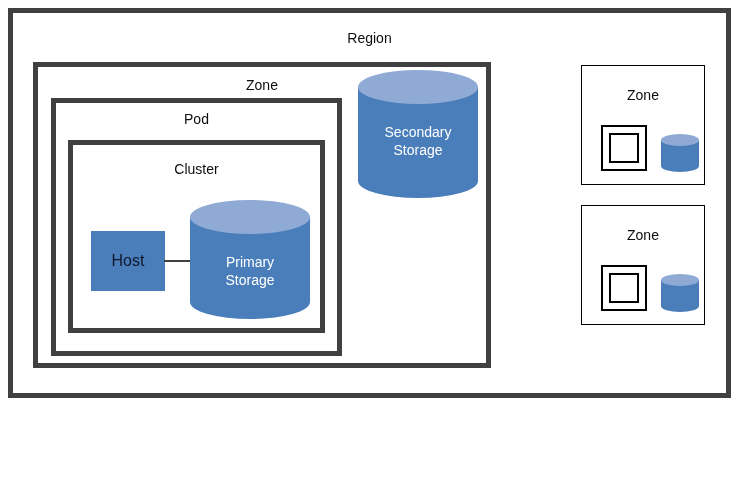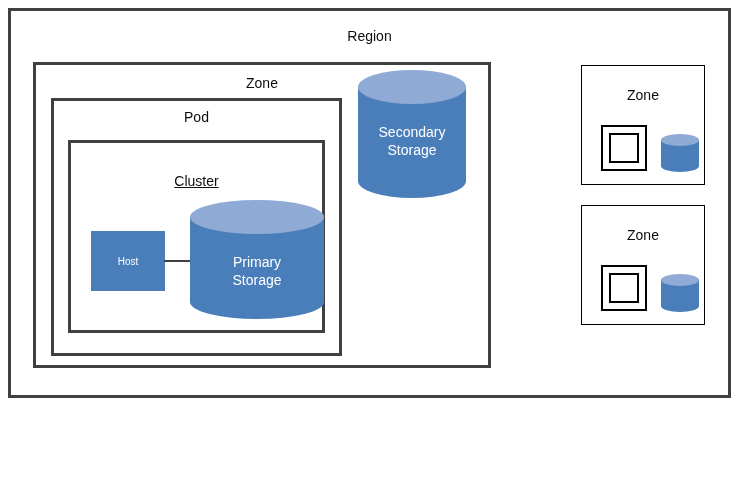--- a/index.html
+++ b/index.html
@@ -15,21 +15,21 @@
     width: 741px;
     height: 480px;
     background: #ffffff;
     overflow: hidden;
   }
 
   
   .box {
     position: absolute;
     background: transparent;
-    border: 3px solid #404040;
+    border: 5px solid #404040;
     box-sizing: border-box;
   }
   .box-label {
     position: absolute;
     left: 0;
     right: 0;
     text-align: center;
     color: #0d0d0d;
     font-size: 14px;
     line-height: 1;
@@ -37,35 +37,35 @@
   }
 
   #region-box   { left: 8px;  top: 8px;   width: 723px; height: 390px; }
   #zone-box     { left: 33px; top: 62px;  width: 458px; height: 306px; }
   #pod-box      { left: 51px; top: 98px;  width: 291px; height: 258px; }
   #cluster-box  { left: 68px; top: 140px; width: 257px; height: 193px; }
 
   #region-label  { top: 18px;  }
   #zone-label    { top: 11px;  }
   #pod-label     { top: 9px;  }
-  #cluster-label { top: 31px; text-decoration: underline;  }
+  #cluster-label { top: 17px;  }
 
   
   #host-node {
     position: absolute;
     left: 91px;
     top: 231px;
     width: 74px;
     height: 60px;
     background: #4a7ebb;
     display: flex;
     align-items: center;
     justify-content: center;
-    color: #ffffff;
-    font-size: 10px;
+    color: #0f172a;
+    font-size: 16px;
   }
 
   
   #host-storage-link {
     position: absolute;
     left: 164px;
     top: 260px;
     width: 28px;
     height: 2px;
     background: #404040;
@@ -102,28 +102,28 @@
     left: 0;
     right: 0;
     text-align: center;
     color: #ffffff;
     font-size: 14px;
     line-height: 18px;
     z-index: 4;
   }
 
   
-  #primary-storage { left: 190px; top: 200px; width: 134px; height: 119px; }
+  #primary-storage { left: 190px; top: 200px; width: 120px; height: 119px; }
   #primary-storage .cyl-top          { height: 34px; z-index: 3; }
   #primary-storage .cyl-body         { top: 17px; bottom: 17px; z-index: 1; }
   #primary-storage .cyl-bottom-curve { height: 34px; z-index: 2; }
   #primary-storage .cyl-text         { top: 53px; }
 
   
-  #secondary-storage { left: 358px; top: 70px; width: 108px; height: 128px; }
+  #secondary-storage { left: 358px; top: 70px; width: 120px; height: 128px; }
   #secondary-storage .cyl-top          { height: 34px; z-index: 3; }
   #secondary-storage .cyl-body         { top: 17px; bottom: 17px; z-index: 1; }
   #secondary-storage .cyl-bottom-curve { height: 34px; z-index: 2; }
   #secondary-storage .cyl-text         { top: 53px; }
 
   
   .mini-zone {
     position: absolute;
     border: 1px solid #000000;
     box-sizing: border-box;

